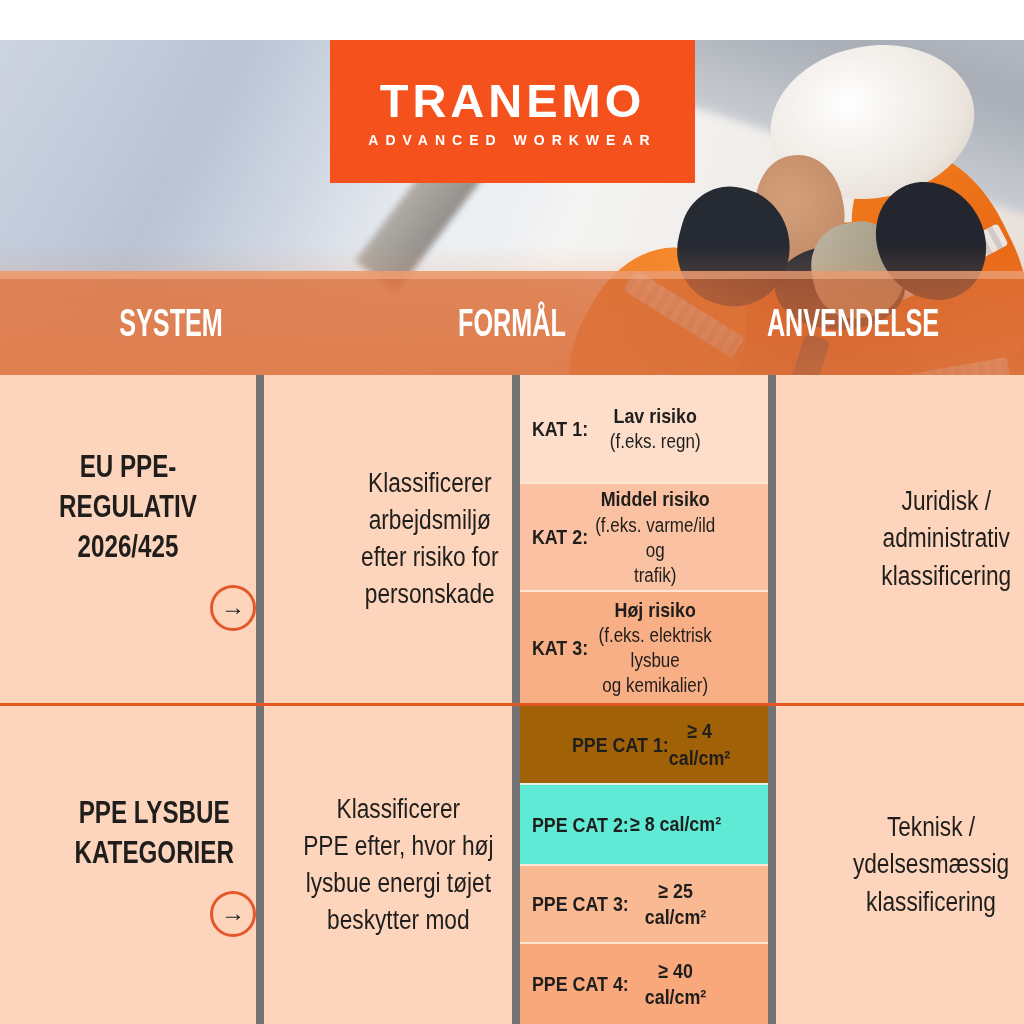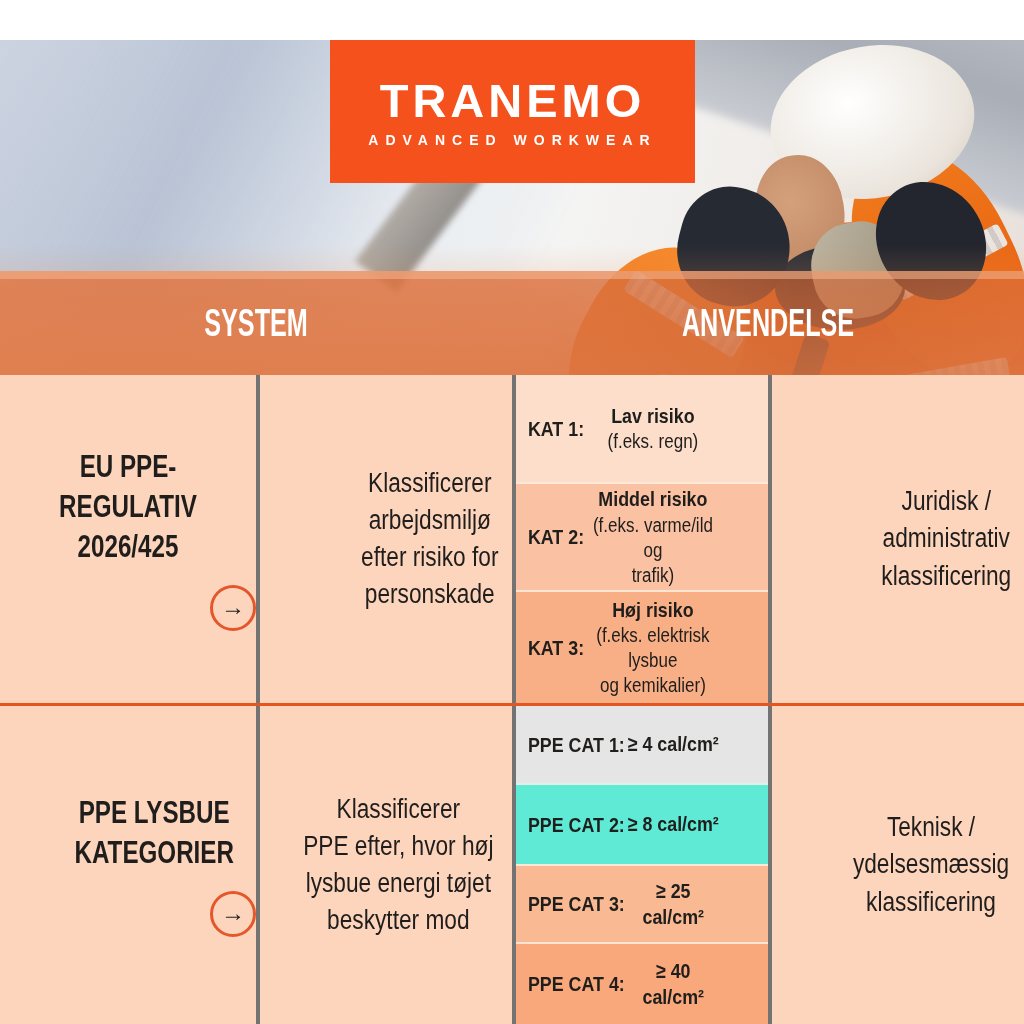--- a/index.html
+++ b/index.html
@@ -53,21 +53,21 @@
     background:linear-gradient(90deg,rgba(225,122,72,0.88) 0%,rgba(219,113,62,0.82) 55%,rgba(204,96,48,0.62) 78%,rgba(216,108,58,0.6) 100%);align-items:center;}
   .band::before{content:"";position:absolute;left:0;top:0;width:100%;height:8px;background:rgba(245,182,144,0.55);}
   .band-col{flex:1;display:flex;align-items:center;justify-content:center;}
   .band-col span{color:#fff;font-weight:700;font-size:36px;transform:scale(0.70,1.08);white-space:nowrap;}
   
   .table{position:absolute;left:0;top:375px;width:1024px;height:649px;z-index:5;}
   .trow{display:flex;width:1024px;}
   .trow.second{border-top:3px solid #e4561f;}
   .cell{width:256px;box-sizing:border-box;background:#fdd4bc;display:flex;flex-direction:column;
     align-items:flex-end;justify-content:center;text-align:center;}
-  .cell + .cell{border-left:4px solid #737373;}
+  .cell + .cell{border-left:8px solid #737373;}
   .cell-title{font-weight:800;font-size:31px;line-height:1.28;transform:scale(0.78,1);}
   .body-text{font-size:27px;line-height:1.38;transform:scale(0.84,1);}
   .ml{white-space:pre-line;}
   .arrow-btn{margin-top:18px;width:40px;height:40px;border:3px solid #e4572b;border-radius:50%;
     display:flex;align-items:center;justify-content:center;background:transparent;cursor:pointer;}
   .arrow-glyph{font-size:24px;font-weight:700;color:#1f1e1c;line-height:1;transform:translateY(-1px);}
   .c-inddeling{padding:0;justify-content:flex-start;align-items:stretch;}
   .sub{box-sizing:border-box;display:flex;align-items:center;}
   .sub + .sub{border-top:2px solid rgba(255,242,231,0.8);}
   .sub-inner{flex:1;display:flex;align-items:center;padding:0 10px 0 14px;
@@ -108,20 +108,23 @@
       <div class="brand">TRANEMO</div>
       <div class="tagline">ADVANCED WORKWEAR</div>
     </div>
   </div>
 
   <div class="band">
     <div class="band-col">
         <span>SYSTEM</span>
       </div>
     <div class="band-col">
+        <span>FORMÅL</span>
+      </div>
+    <div class="band-col">
         <span>ANVENDELSE</span>
       </div>
   </div>
 
   <div class="table">
 
     <div class="trow" style="height:328px">
       <div class="cell">
         <div class="cell-title ml">EU PPE-REGULATIV
 2026/425</div>
@@ -181,21 +184,21 @@
           <span class="arrow-glyph">→</span>
         </div>
       </div>
       <div class="cell">
         <div class="body-text ml">Klassificerer
 PPE efter, hvor høj
 lysbue energi tøjet
 beskytter mod</div>
       </div>
       <div class="cell c-inddeling">
-        <div class="sub" style="height: 77px; background: #e5e5e5;">
+        <div class="sub" style="height: 77px; background: #a16207; padding-left: 40px;">
           <div class="sub-inner">
             <span class="sub-label">PPE CAT 1:</span>
             <span class="sub-content">
               <span class="val">≥ 4 cal/cm²</span>
             </span>
           </div>
         </div>
         <div class="sub" style="height: 81px; background: #5eead4;">
           <div class="sub-inner">
             <span class="sub-label">PPE CAT 2:</span>

